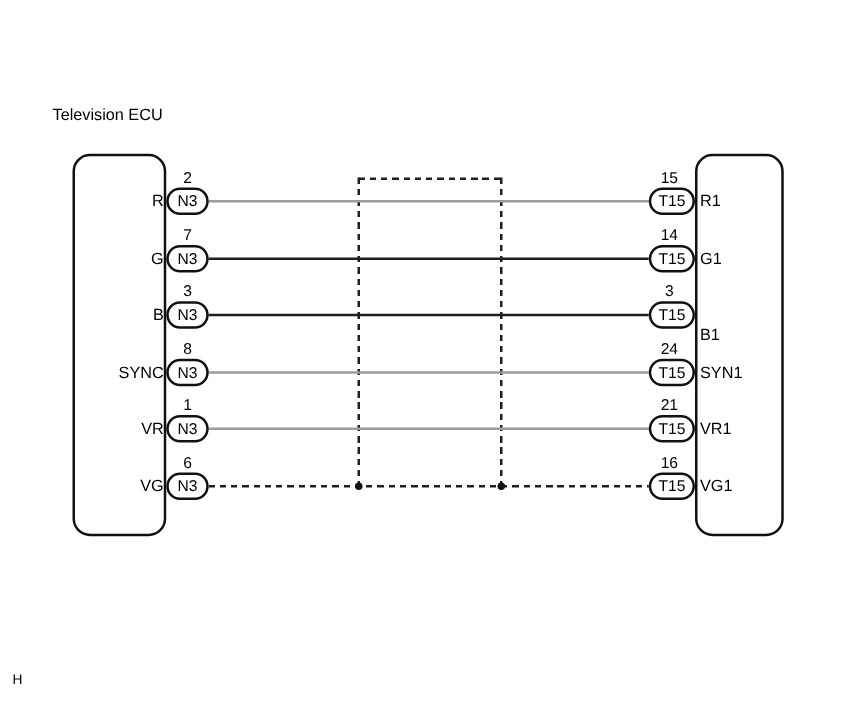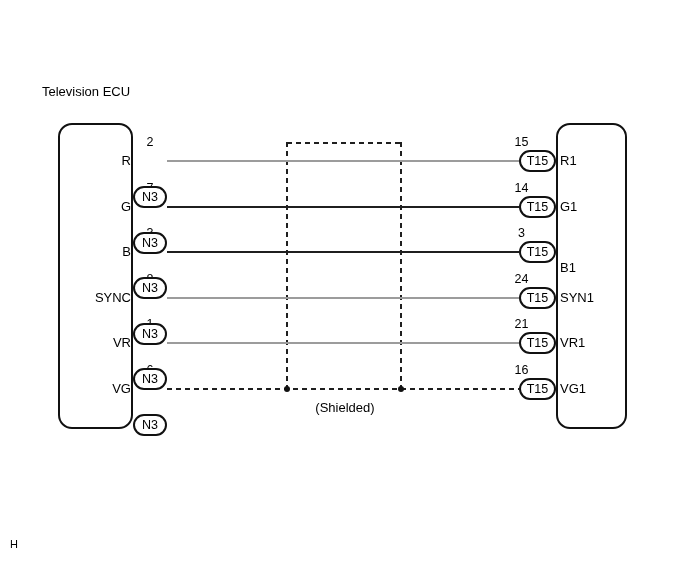--- a/index.html
+++ b/index.html
@@ -20,25 +20,25 @@
   .ecu-box.right { left:556px; width:71px; }
   .wire { position:absolute; left:167px; width:352px; height:2px; }
   .wire.gray { background:#9c9c9c; }
   .wire.black { background:#1f1f1f; }
   .wire.dashed { background:repeating-linear-gradient(90deg,#1f1f1f 0 5px,transparent 5px 9px); }
   .oval {
     position:absolute; height:22px; box-sizing:border-box; background:#fff;
     border:2px solid #111; border-radius:11px;
     text-align:center; font-size:12.5px; line-height:18px; z-index:2;
   }
-  .oval.left { left:133px; width:34px;margin-top:36px; }
+  .oval.left { left:133px; width:34px; }
   .oval.right { left:519px; width:37px; }
   .pin-num { position:absolute; height:14px; line-height:14px; font-size:12.5px; text-align:center; }
   .pin-num.left { left:133px; width:34px; }
-  .pin-num.right { left:503px; width:37px;text-align:center; }
+  .pin-num.right { left:517px; width:37px;text-align:center; }
   .sig { position:absolute; font-size:13px; line-height:16px; z-index:3; }
   .sig.left { left:51px; width:80px; text-align:right; }
   .sig.right { left:560px; width:72px; text-align:left; }
   .shield-h { position:absolute; left:287px; top:142px; width:116px; height:2px;
     background:repeating-linear-gradient(90deg,#1f1f1f 0 5px,transparent 5px 9px); }
   .shield-v { position:absolute; top:142px; width:2px; height:247px;
     background:repeating-linear-gradient(180deg,#1f1f1f 0 5px,transparent 5px 9px); }
   .shield-v.vleft { left:286px; }
   .shield-v.vright { left:400px; }
   .dot { position:absolute; width:6px; height:6px; border-radius:50%; background:#111; top:386px; z-index:4; }
@@ -56,21 +56,20 @@
   <div class="ecu-label left">Television ECU</div>
 
   <div class="ecu-box left"></div>
   <div class="ecu-box right"></div>
 
   <div class="shield-h"></div>
   <div class="shield-v vleft"></div>
   <div class="shield-v vright"></div>
   <div class="dot d1"></div>
   <div class="dot d2"></div>
-  <div class="shield-label">(Shielded)</div>
 
   <div class="wire gray" style="top:160px"></div>
   <div class="sig left" style="top:153px">R</div>
   <div class="pin-num left" style="top:135px">2</div>
   <div class="oval left" style="top:150px">N3</div>
   <div class="pin-num right" style="top:135px">15</div>
   <div class="oval right" style="top:150px">T15</div>
   <div class="sig right" style="top:153px">R1</div>
 
   <div class="wire black" style="top:206px"></div>

